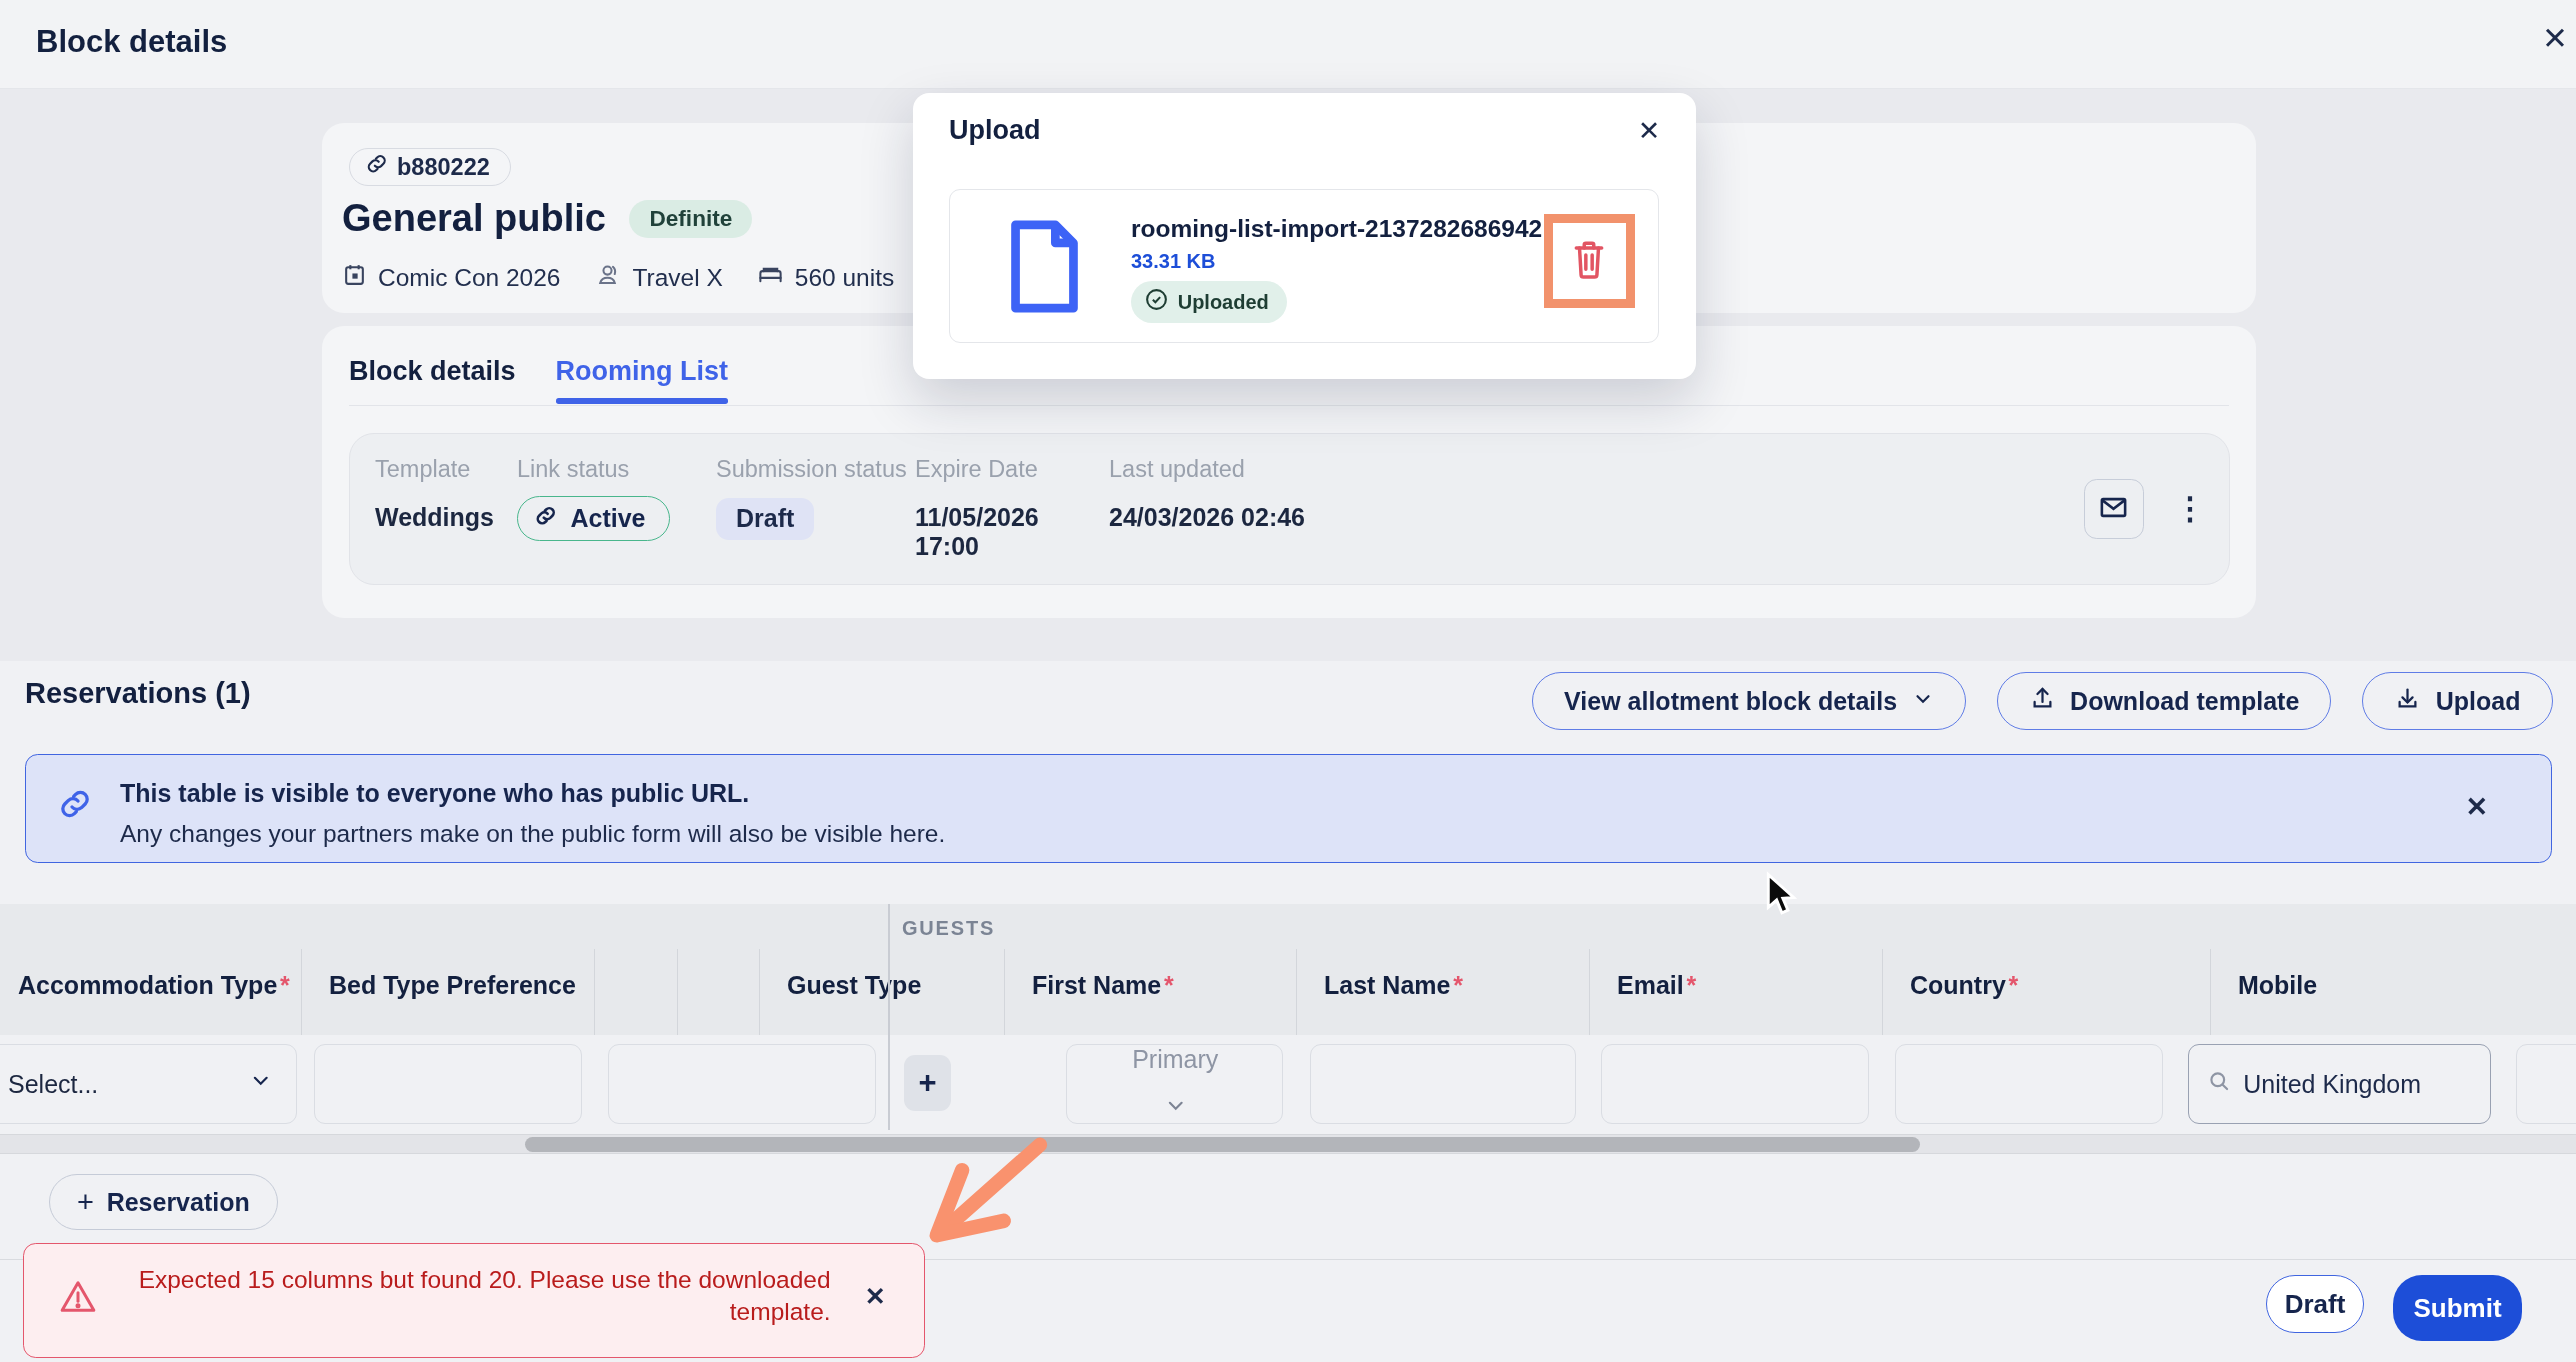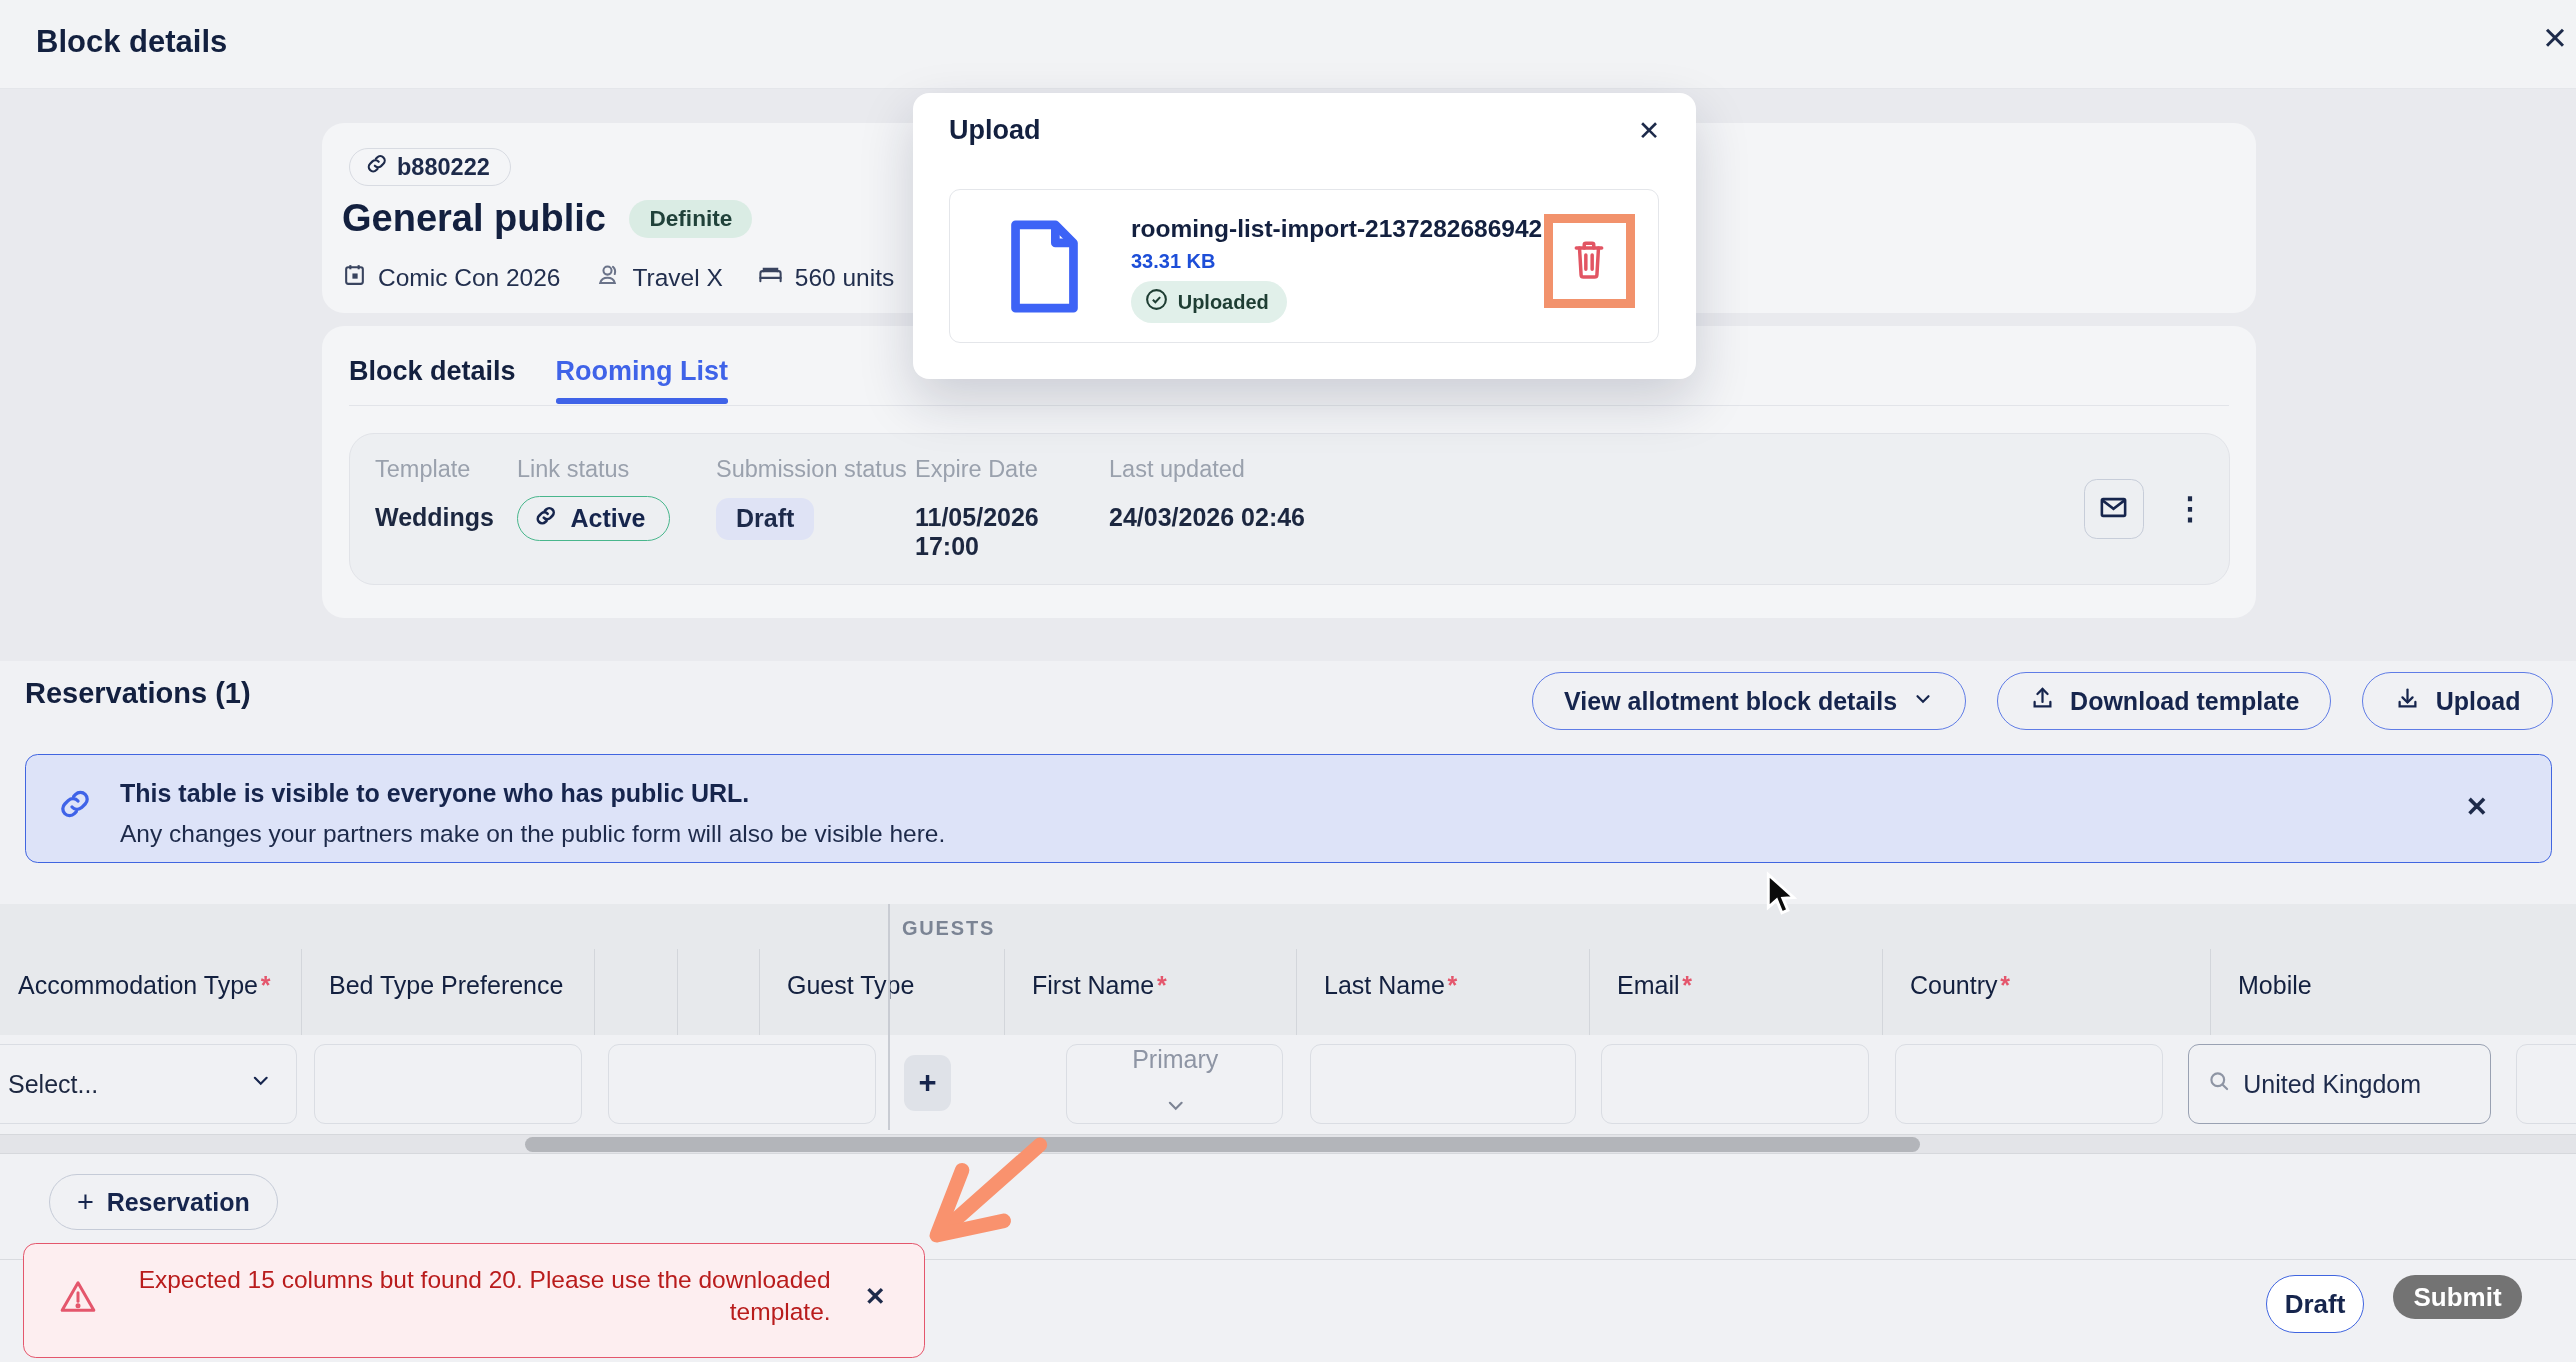--- a/index.html
+++ b/index.html
@@ -62,40 +62,40 @@
   .banner-icon { position:absolute; left:31px; top:31px; }
   .banner-title { position:absolute; left:94px; top:23.5px; font-size:25px; font-weight:800; color:#16254d; }
   .banner-sub { position:absolute; left:94px; top:65px; font-size:24.5px; color:#1d2a4a; }
   .banner-close { position:absolute; right:63px; top:36px; font-size:27px; font-weight:700; color:#1d2a4a; cursor:pointer; }
 
   
   .res-table { position:absolute; left:0; top:243px; width:2576px; height:226px; }
   .group-row { position:absolute; left:0; top:0; width:2576px; height:45px; background:#e7e9ec; }
   .group-label { position:absolute; left:902px; top:12.7px; font-size:20px; font-weight:800; letter-spacing:1.8px; color:#7b8494; }
   .head-row { position:absolute; left:0; top:45px; width:2681px; height:86px; background:#e7e9ec; display:flex; }
-  .head-cell { position:relative; border-right:1.8px solid #d3d6db; padding:22px 0 0 27px; font-size:25px; font-weight:400; color:#13203f; white-space:nowrap; overflow:hidden; }
+  .head-cell { position:relative; border-right:1.8px solid #d3d6db; padding:22px 0 0 27px; font-size:25px; font-weight:700; color:#13203f; white-space:nowrap; overflow:hidden; }
   .head-cell:last-child { border-right:none; }
   .req::after { content:"*"; color:#e4566c; margin-left:2.7px; font-weight:800; }
   .body-row { position:absolute; left:0; top:131px; width:2681px; height:95px; background:#f0f1f4; }
   .guests-divider { position:absolute; left:888px; top:0; width:1.8px; height:226px; background:#c9ccd3; }
 
   .cell-input { position:absolute; top:9px; height:80px; border:1.8px solid #dadde3; border-radius:11px; background:#f0f1f4; }
   .select-box { display:flex; align-items:center; justify-content:space-between; padding:0 23.5px 0 25px; font-size:25px; cursor:pointer; }
   .add-guest-btn { position:absolute; left:904px; top:20px; width:47px; height:56px; background:#dfe2e8; border:none; border-radius:11px; font-size:31px; font-weight:600; color:#16254d; cursor:pointer; }
   .country-box { display:flex; align-items:center; gap:12.7px; padding:0 18px; font-size:25px; color:#1d2a4a; border-color:#99a1b2 !important; }
 
   .hscroll { position:absolute; left:0; top:473px; width:2576px; height:20px; background:#e3e4e8; border-top:0.9px solid #d6d8dc; border-bottom:0.9px solid #d6d8dc; }
   .hscroll-thumb { position:absolute; left:525px; top:1.8px; width:1395px; height:15.4px; background:#b3b5ba; border-radius:8.2px; cursor:grab; }
 
   .add-res-btn { position:absolute; left:49px; top:513px; height:56px; border:1.8px solid #c5cbd7; border-radius:29px; background:transparent; display:flex; align-items:center; gap:12.7px; padding:0 27px; font-size:25px; font-weight:600; color:#16254d; cursor:pointer; font-family:inherit; }
 
   .footer-divider { position:absolute; left:0; top:598px; width:2576px; height:0.9px; background:#d9dbdf; }
   .footer-btns { position:absolute; right:54px; top:614px; display:flex; gap:29px; }
   .btn-draft { width:98px; height:58px; background:#ffffff; border:1.8px solid #4065e0; border-radius:29px; font-size:26px; font-weight:600; color:#16254d; cursor:pointer; font-family:inherit; }
-  .btn-submit { width:129px; height:44px; background:#737373; border:none; border-radius:29px; font-size:26px; font-weight:600; color:#ffffff; cursor:pointer; font-family:inherit;text-align:center; }
+  .btn-submit { width:129px; height:66px; background:#1d4ed8; border:none; border-radius:29px; font-size:26px; font-weight:600; color:#ffffff; cursor:pointer; font-family:inherit;text-align:center; }
 
   .toast { position:absolute; left:22.6px; top:582px; width:902px; height:115px; background:#fdeef0; border:1.8px solid #e4566c; border-radius:12.7px; z-index:6; }
   .toast-msg { position:absolute; left:91px; top:20px; width:716px; font-size:24.5px; line-height:32px; color:#b91c1c;text-align:right; }
   .toast-close { position:absolute; right:38px; top:38px; font-size:25px; font-weight:800; color:#1d2a4a; cursor:pointer; }
   .toast-warn { position:absolute; left:34px; top:33px; }
 
   .annotation-arrow, .mouse-cursor { position:absolute; z-index:20; pointer-events:none; }
 </style>
 </head>
 <body>

